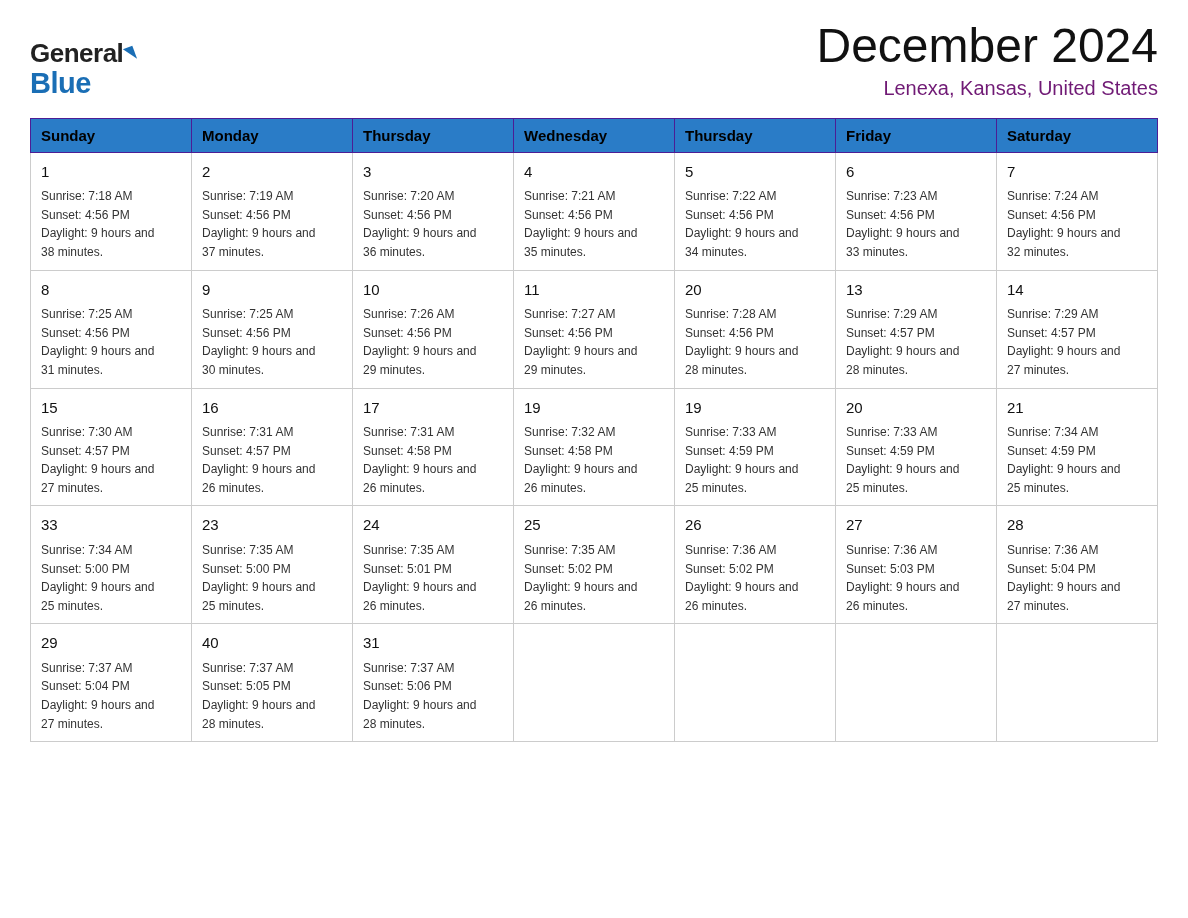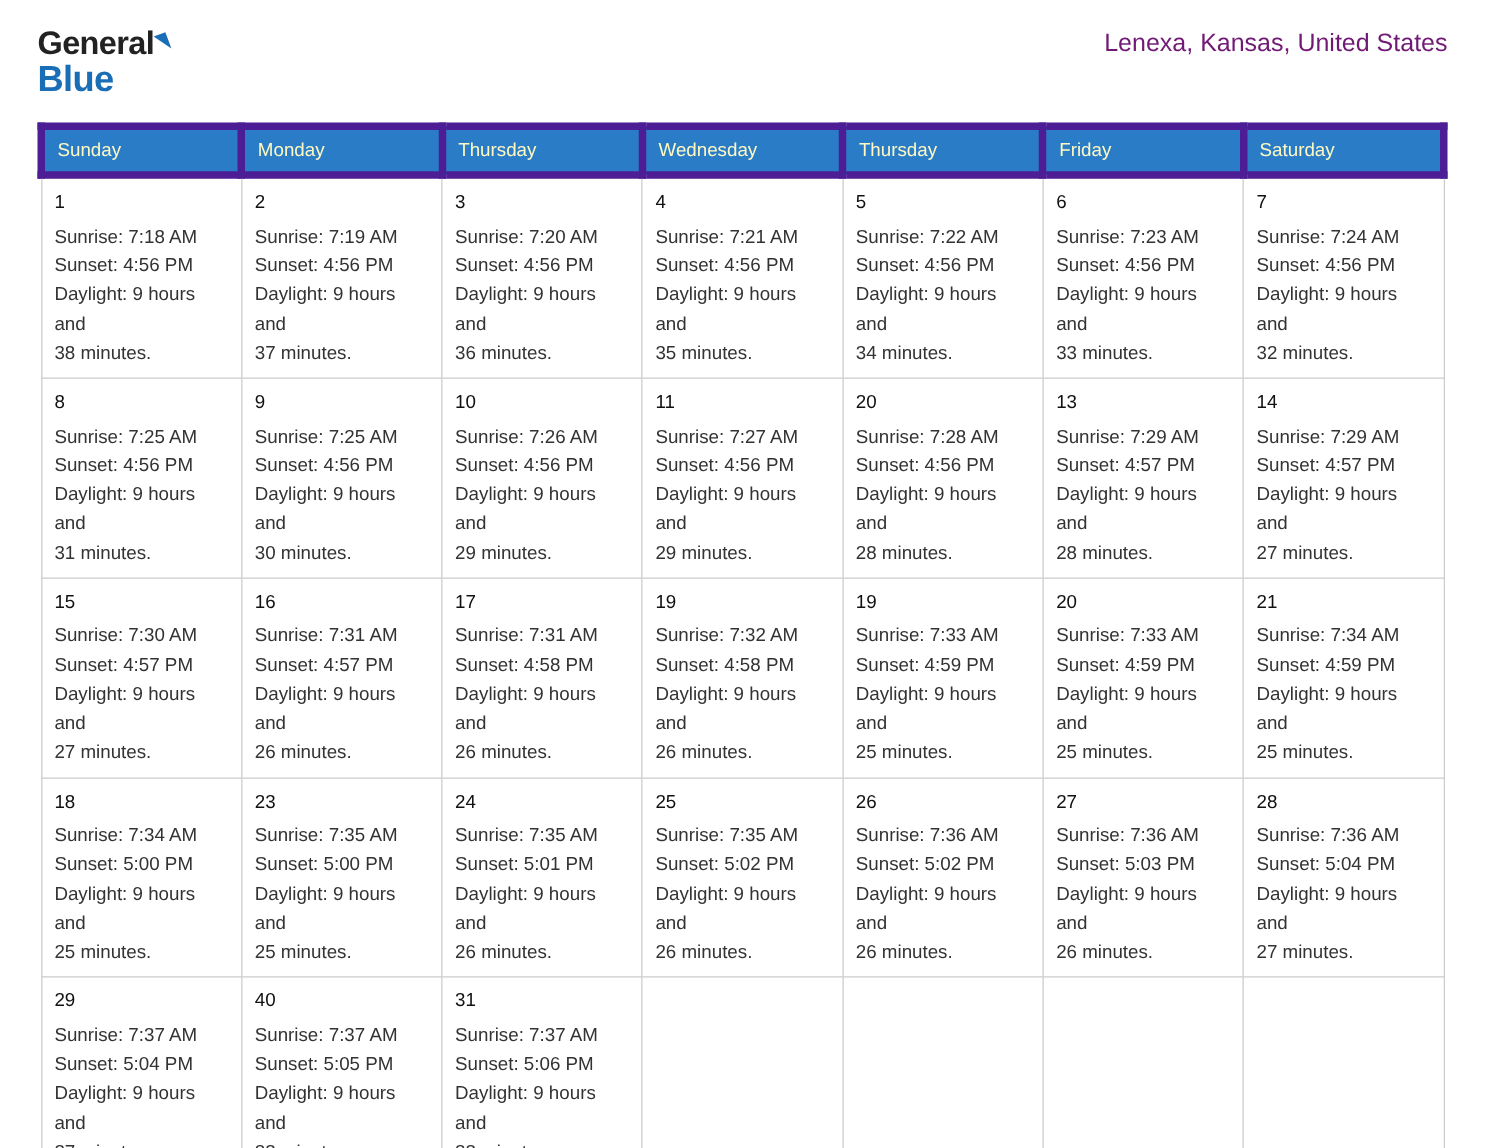--- a/index.html
+++ b/index.html
@@ -5,21 +5,21 @@
     * { box-sizing: border-box; margin: 0; padding: 0; }
     body {
       font-family: Arial, sans-serif;
       background: #fff;
       padding: 20px 30px;
       color: #222;
     }
     .header {
       display: flex;
       justify-content: space-between;
-      align-items: flex-start;
+      align-items: flex-end;
       margin-bottom: 18px;
     }
     .logo {
       display: flex;
       flex-direction: column;
       align-items: flex-start;
     }
     .logo-text-general {
       font-size: 26px;
       font-weight: bold;
@@ -63,45 +63,45 @@
       color: #701a75;
       margin-top: 4px;
     }
     .calendar-table {
       width: 100%;
       border-collapse: collapse;
       border: 1px solid #aaa;
     }
     .calendar-table th {
       background-color: #2a7cc7;
-      color: #fef9c3;
+      color: #000000;
       font-size: 15px;
-      font-weight: normal;
+      font-weight: bold;
       padding: 8px 10px;
       text-align: left;
-      border: 6px solid #4c1d95;
+      border: 1px solid #4c1d95;
     }
     .calendar-table td {
       vertical-align: top;
       padding: 8px 10px;
       border: 1px solid #ccc;
       font-size: 13px;
       line-height: 1.5;
       width: calc(100% / 7);
       min-height: 100px;
     }
     .day-number {
       font-size: 15px;
       font-weight: normal;
       color: #111;
       display: block;
       margin-bottom: 4px;
     }
     .day-info {
-      font-size: 15px;
+      font-size: 12px;
       color: #333;
       line-height: 1.55;
     }
     .empty-cell {
       background: #fff;
     }
   </style>
 </head>
 <body>
 
@@ -109,20 +109,21 @@
   <div class="logo">
     <div class="logo-row">
       <span class="logo-text-general">General</span>
       <span class="logo-arrow"></span>
     </div>
     <div class="logo-row">
       <span class="logo-text-blue">Blue</span>
     </div>
   </div>
   <div class="title-section">
+    <div class="month-title">December 2024</div>
     <div class="location-title">Lenexa, Kansas, United States</div>
   </div>
 </div>
 
 <table class="calendar-table">
   <thead>
     <tr>
     <th>Sunday</th>
         <th>Monday</th>
         <th>Thursday</th>
@@ -218,21 +219,21 @@
           <span class="day-number">20</span>
           <div class="day-info">Sunrise: 7:33 AM<br>Sunset: 4:59 PM<br>Daylight: 9 hours and<br>25 minutes.</div>
         </td>
         <td>
           <span class="day-number">21</span>
           <div class="day-info">Sunrise: 7:34 AM<br>Sunset: 4:59 PM<br>Daylight: 9 hours and<br>25 minutes.</div>
         </td>
       </tr>
       <tr>
         <td>
-          <span class="day-number">18</span>
+          <span class="day-number">33</span>
           <div class="day-info">Sunrise: 7:34 AM<br>Sunset: 5:00 PM<br>Daylight: 9 hours and<br>25 minutes.</div>
         </td>
         <td>
           <span class="day-number">23</span>
           <div class="day-info">Sunrise: 7:35 AM<br>Sunset: 5:00 PM<br>Daylight: 9 hours and<br>25 minutes.</div>
         </td>
         <td>
           <span class="day-number">24</span>
           <div class="day-info">Sunrise: 7:35 AM<br>Sunset: 5:01 PM<br>Daylight: 9 hours and<br>26 minutes.</div>
         </td>

